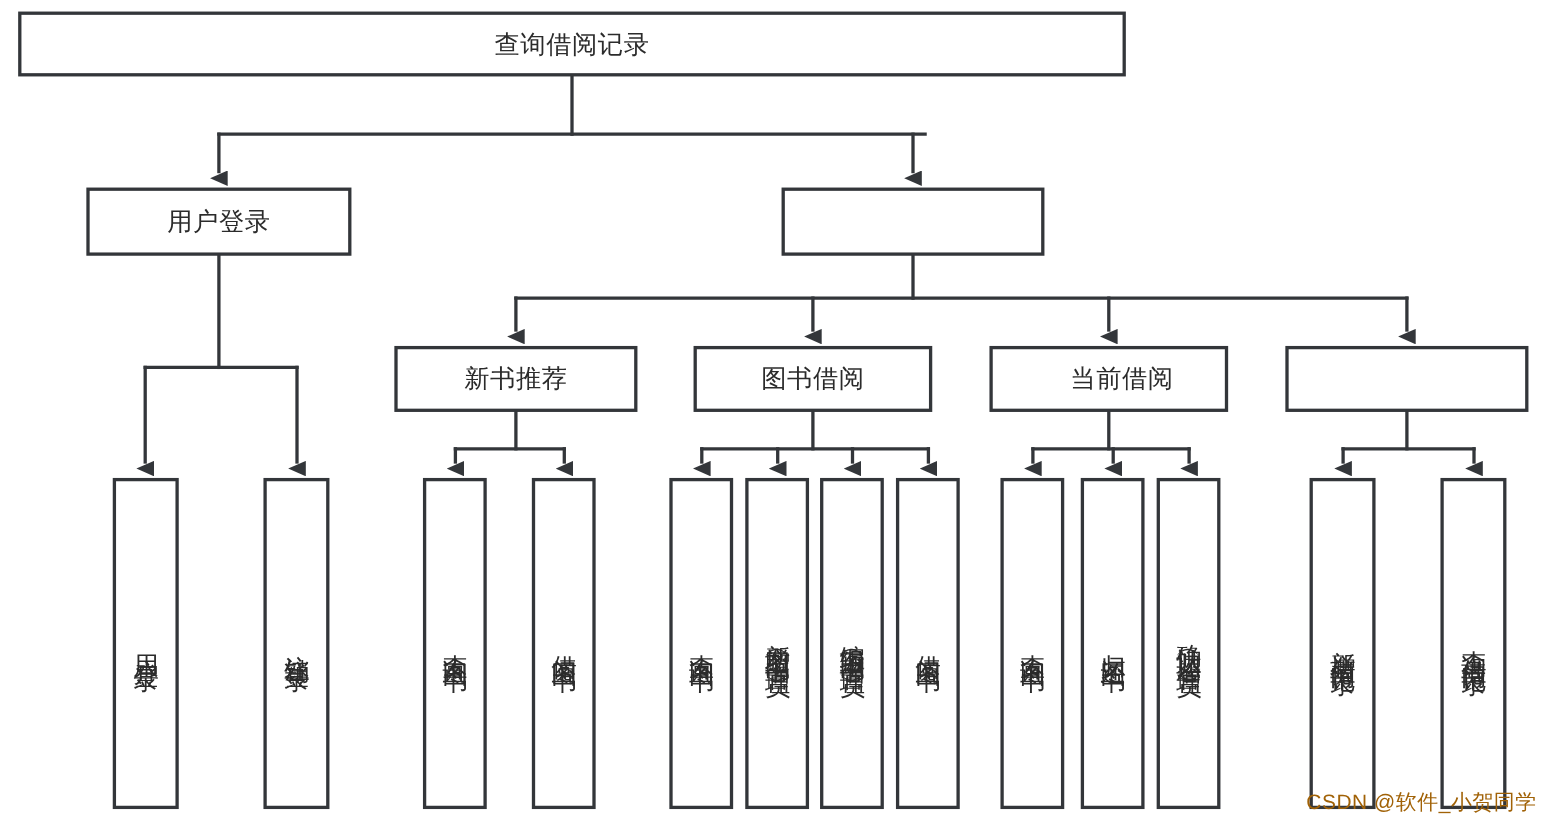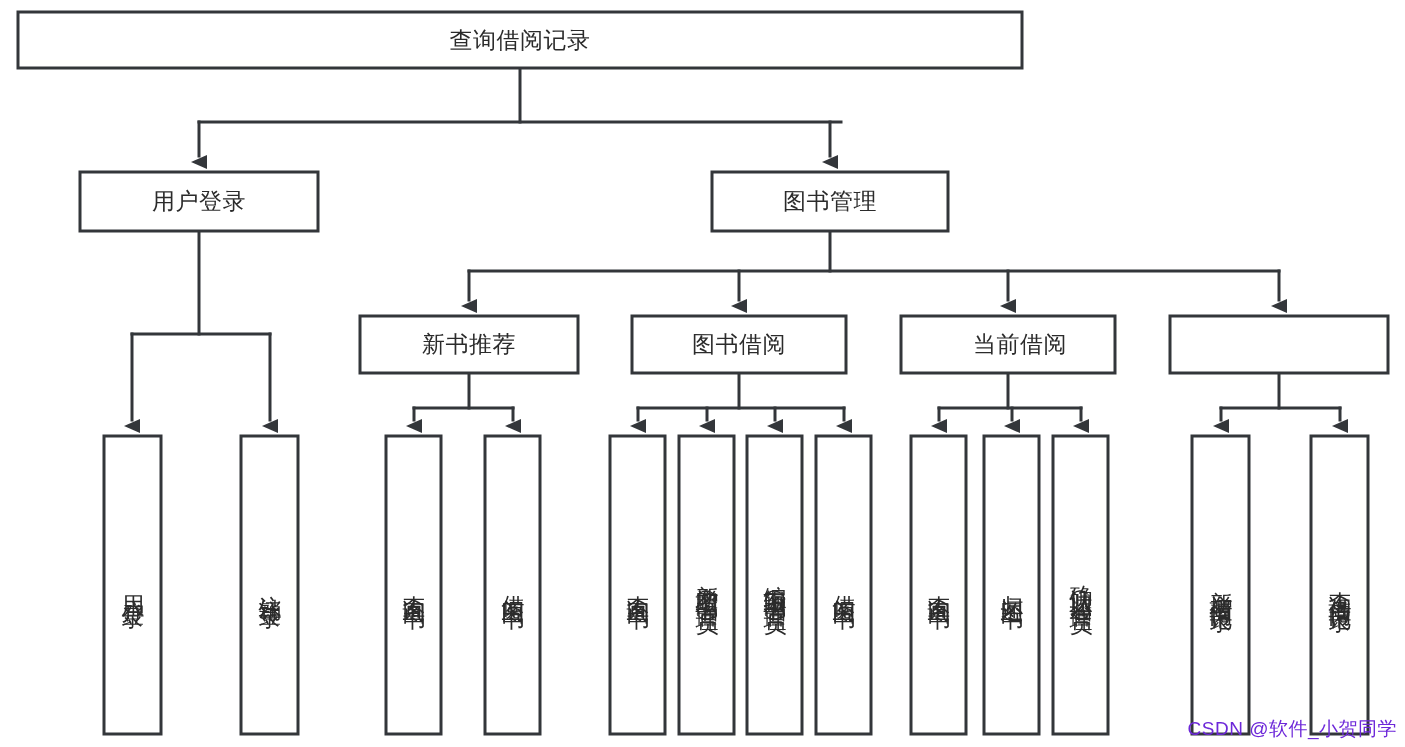--- a/index.html
+++ b/index.html
@@ -63,21 +63,21 @@
     font-size: 23px;
     letter-spacing: 4px;
     line-height: 1.12;
     white-space: nowrap;
   }
   .watermark {
     position: absolute;
     right: 8px;
     bottom: 5px;
     font-size: 19px;
-    color: #6d28d9;
+    color: #a16207;
     font-family: "Liberation Sans", "DejaVu Sans", sans-serif;
     letter-spacing: 0.5px;
     white-space: nowrap;
     pointer-events: none;
   }
 </style>
 </head>
 <body>
 
 <div id="diagram-root">
@@ -164,21 +164,20 @@
     <rect class="node-rect" x="911" y="436" width="55" height="298"></rect>
     <rect class="node-rect" x="984" y="436" width="55" height="298"></rect>
     <rect class="node-rect" x="1053" y="436" width="55" height="298"></rect>
     <rect class="node-rect" x="1192" y="436" width="57" height="298"></rect>
     <rect class="node-rect" x="1311" y="436" width="57" height="298"></rect>
   </svg>
 
   <div class="node-label horizontal" style="left:18px; top:12px; width:1004px; height:56px;">查询借阅记录</div>
 
   <div class="node-label horizontal" style="left:80px; top:172px; width:238px; height:59px;">用户登录</div>
-  <div class="node-label horizontal" style="left:712px; top:172px; width:236px; height:59px;">图书管理</div>
 
   <div class="node-label horizontal" style="left:632px; top:316px; width:214px; height:57px;">图书借阅</div>
   <div class="node-label horizontal" style="left:360px; top:316px; width:218px; height:57px;">新书推荐</div>
   <div class="node-label horizontal" style="left:913px; top:316px; width:214px; height:57px;">当前借阅</div>
 
   <div class="node-label vertical" style="left:104px; top:436px; width:57px; height:298px;">用户登录</div>
   <div class="node-label vertical" style="left:241px; top:436px; width:57px; height:298px;">注销登录</div>
   <div class="node-label vertical" style="left:386px; top:436px; width:55px; height:298px;">查询图书</div>
   <div class="node-label vertical" style="left:485px; top:436px; width:55px; height:298px;">借阅图书</div>
   <div class="node-label vertical" style="left:610px; top:436px; width:55px; height:298px;">查询图书</div>

